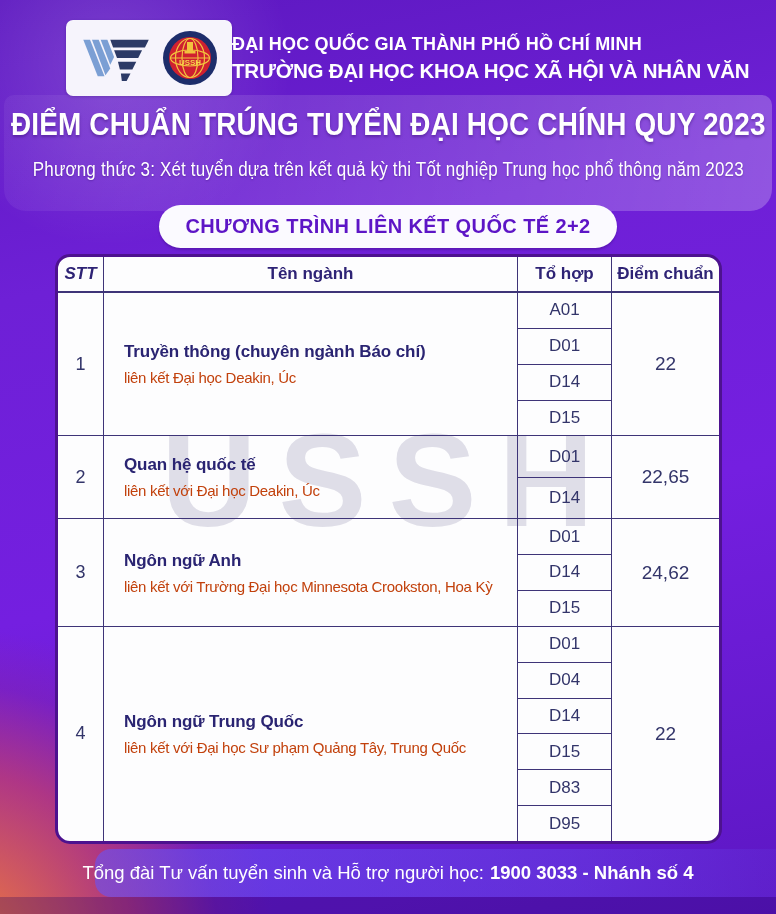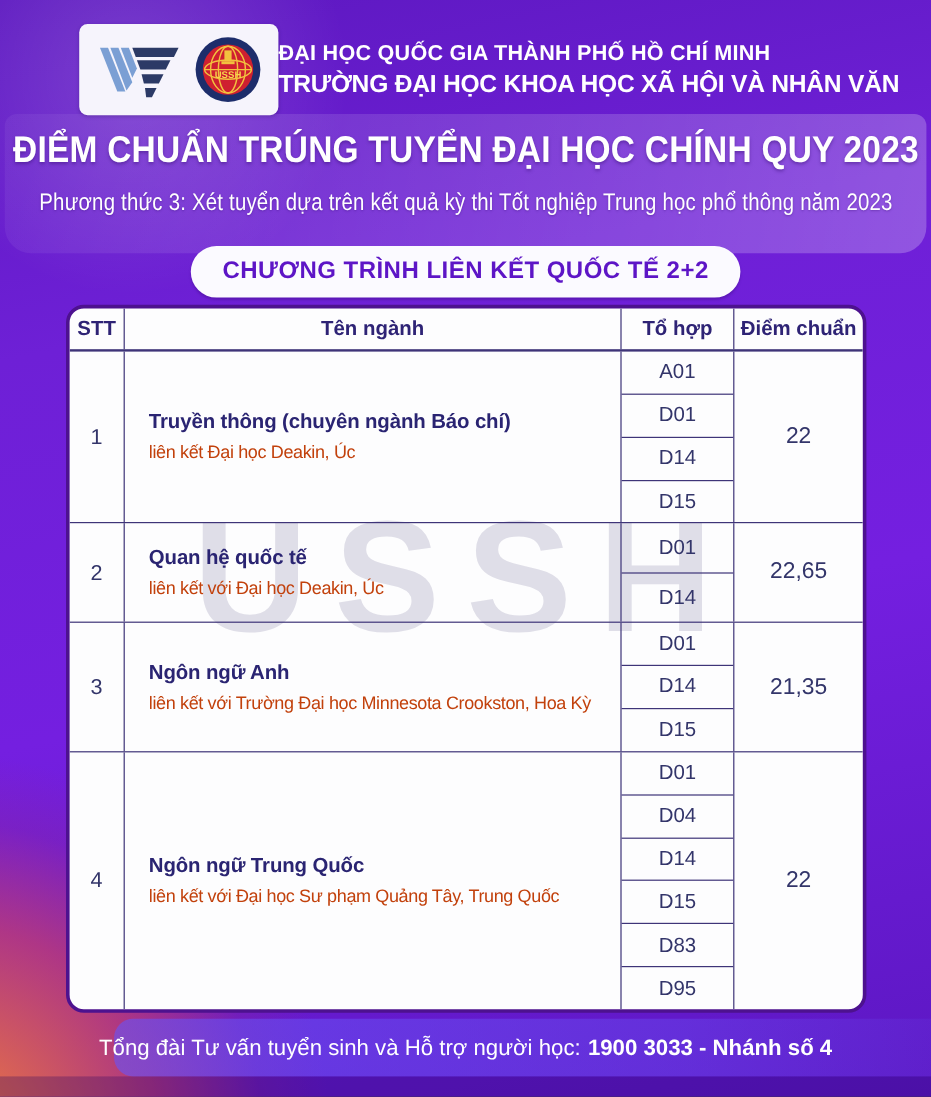--- a/index.html
+++ b/index.html
@@ -65,21 +65,21 @@
   .wm1 { top:158px; font-size:132px; letter-spacing:22px; }
   .wm2 { top:352px; font-size:106px; letter-spacing:12px; }
 
   .thead {
     position:relative; z-index:2; display:flex; height:36px; flex:0 0 auto;
     border-bottom:2px solid #3e3478; color:#2e2375; font-weight:bold;
   }
   .th { display:flex; align-items:center; justify-content:center; font-size:17px; }
   .th:not(:last-child) { border-right:1.7px solid #3e3478; }
 
-  .w-stt   { width:46px;  flex:0 0 auto; }
+  .w-stt   { width:46px;  flex:0 0 auto;font-style:italic; }
   .w-name  { flex:1 1 auto; }
   .w-combos{ width:94px;  flex:0 0 auto; }
   .w-score { width:107px; flex:0 0 auto; }
 
   .tbody { position:relative; z-index:2; flex:1 1 auto; display:flex; flex-direction:column; }
   .major-row { display:flex; min-height:0; }
   .major-row + .major-row { border-top:1.8px solid #3e3478; }
 
   .col-stt {
     width:46px; flex:0 0 auto; display:flex; align-items:center; justify-content:center;
@@ -212,21 +212,21 @@
     <div class="col-stt">3</div>
     <div class="col-name">
       <div class="major-name">Ngôn ngữ Anh</div>
       <div class="major-detail">liên kết với Trường Đại học Minnesota Crookston, Hoa Kỳ</div>
     </div>
     <div class="col-combos">
             <div class="combo-cell">D01</div>
             <div class="combo-cell">D14</div>
             <div class="combo-cell">D15</div>
           </div>
-    <div class="col-score">21,35</div>
+    <div class="col-score">24,62</div>
   </div>
 
   <div class="major-row" style="flex-grow: 6;">
     <div class="col-stt">4</div>
     <div class="col-name">
       <div class="major-name">Ngôn ngữ Trung Quốc</div>
       <div class="major-detail">liên kết với Đại học Sư phạm Quảng Tây, Trung Quốc</div>
     </div>
     <div class="col-combos">
             <div class="combo-cell">D01</div>

